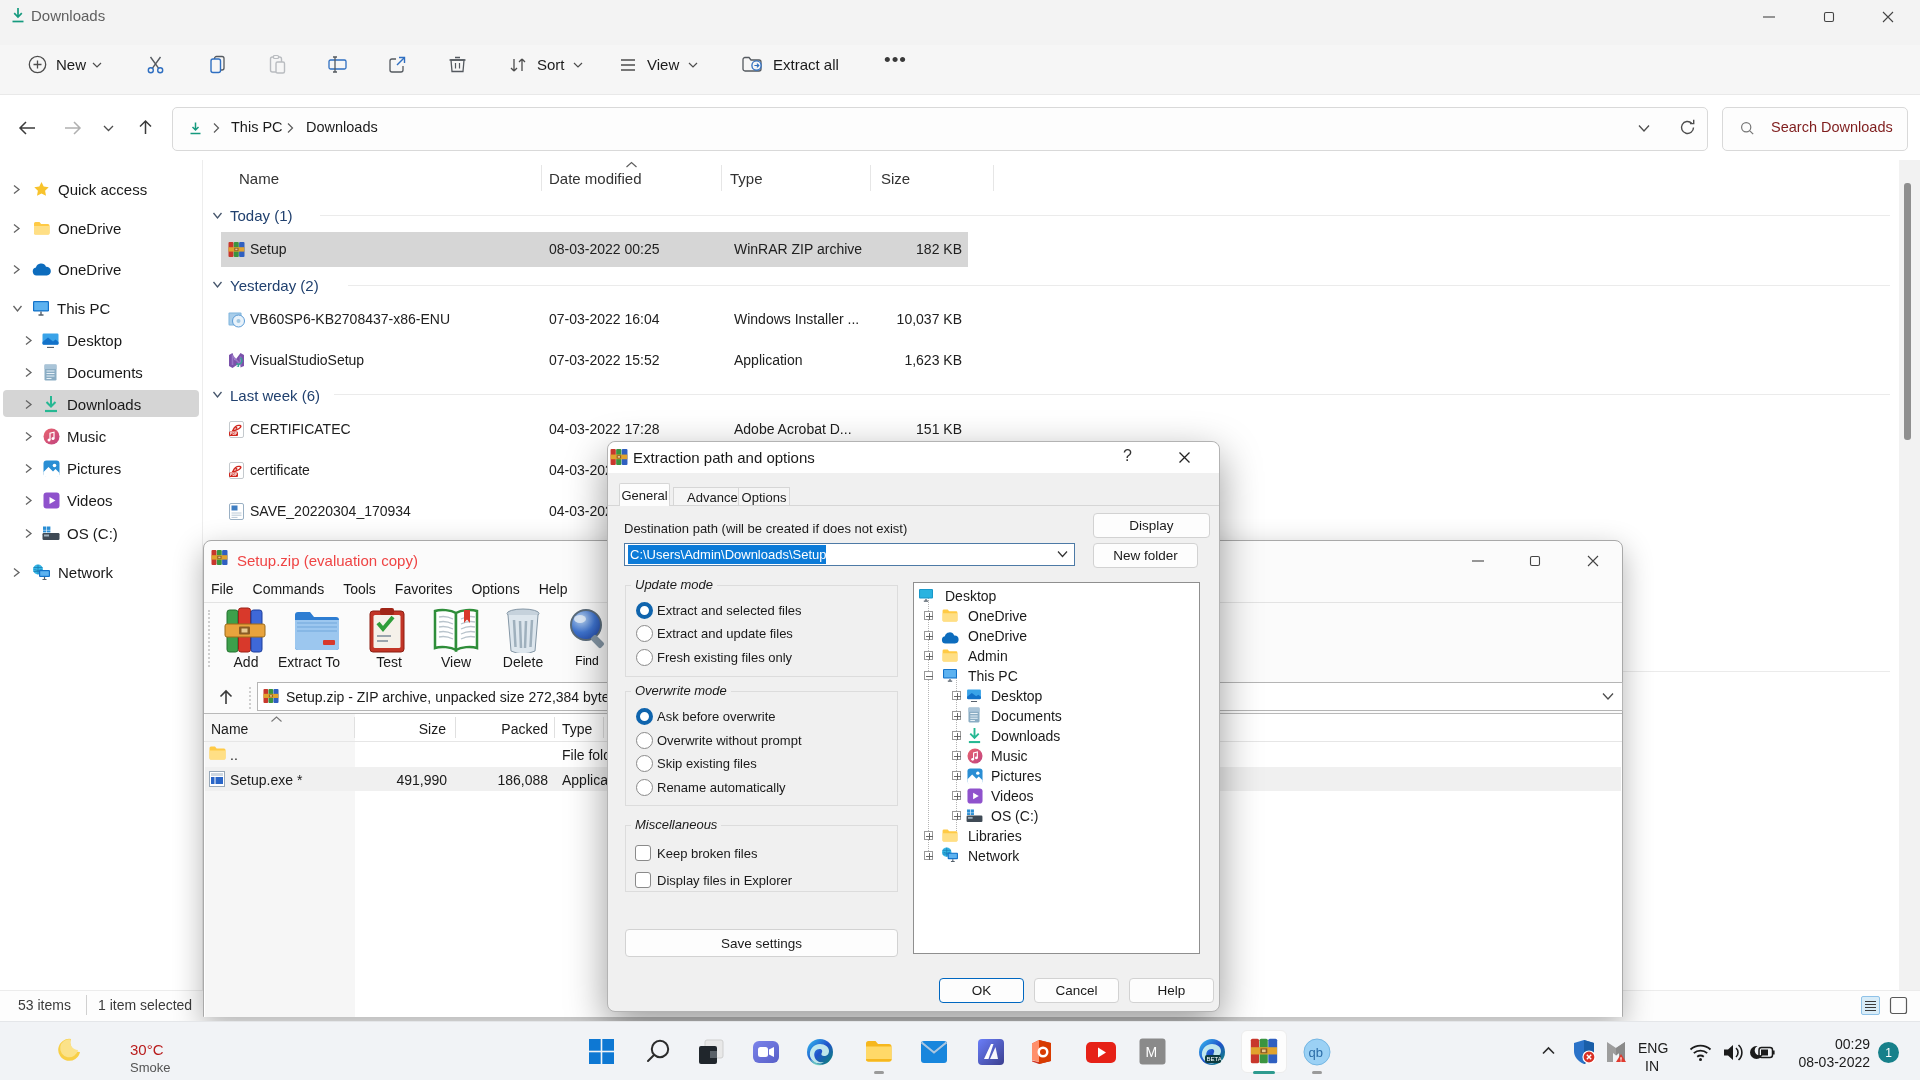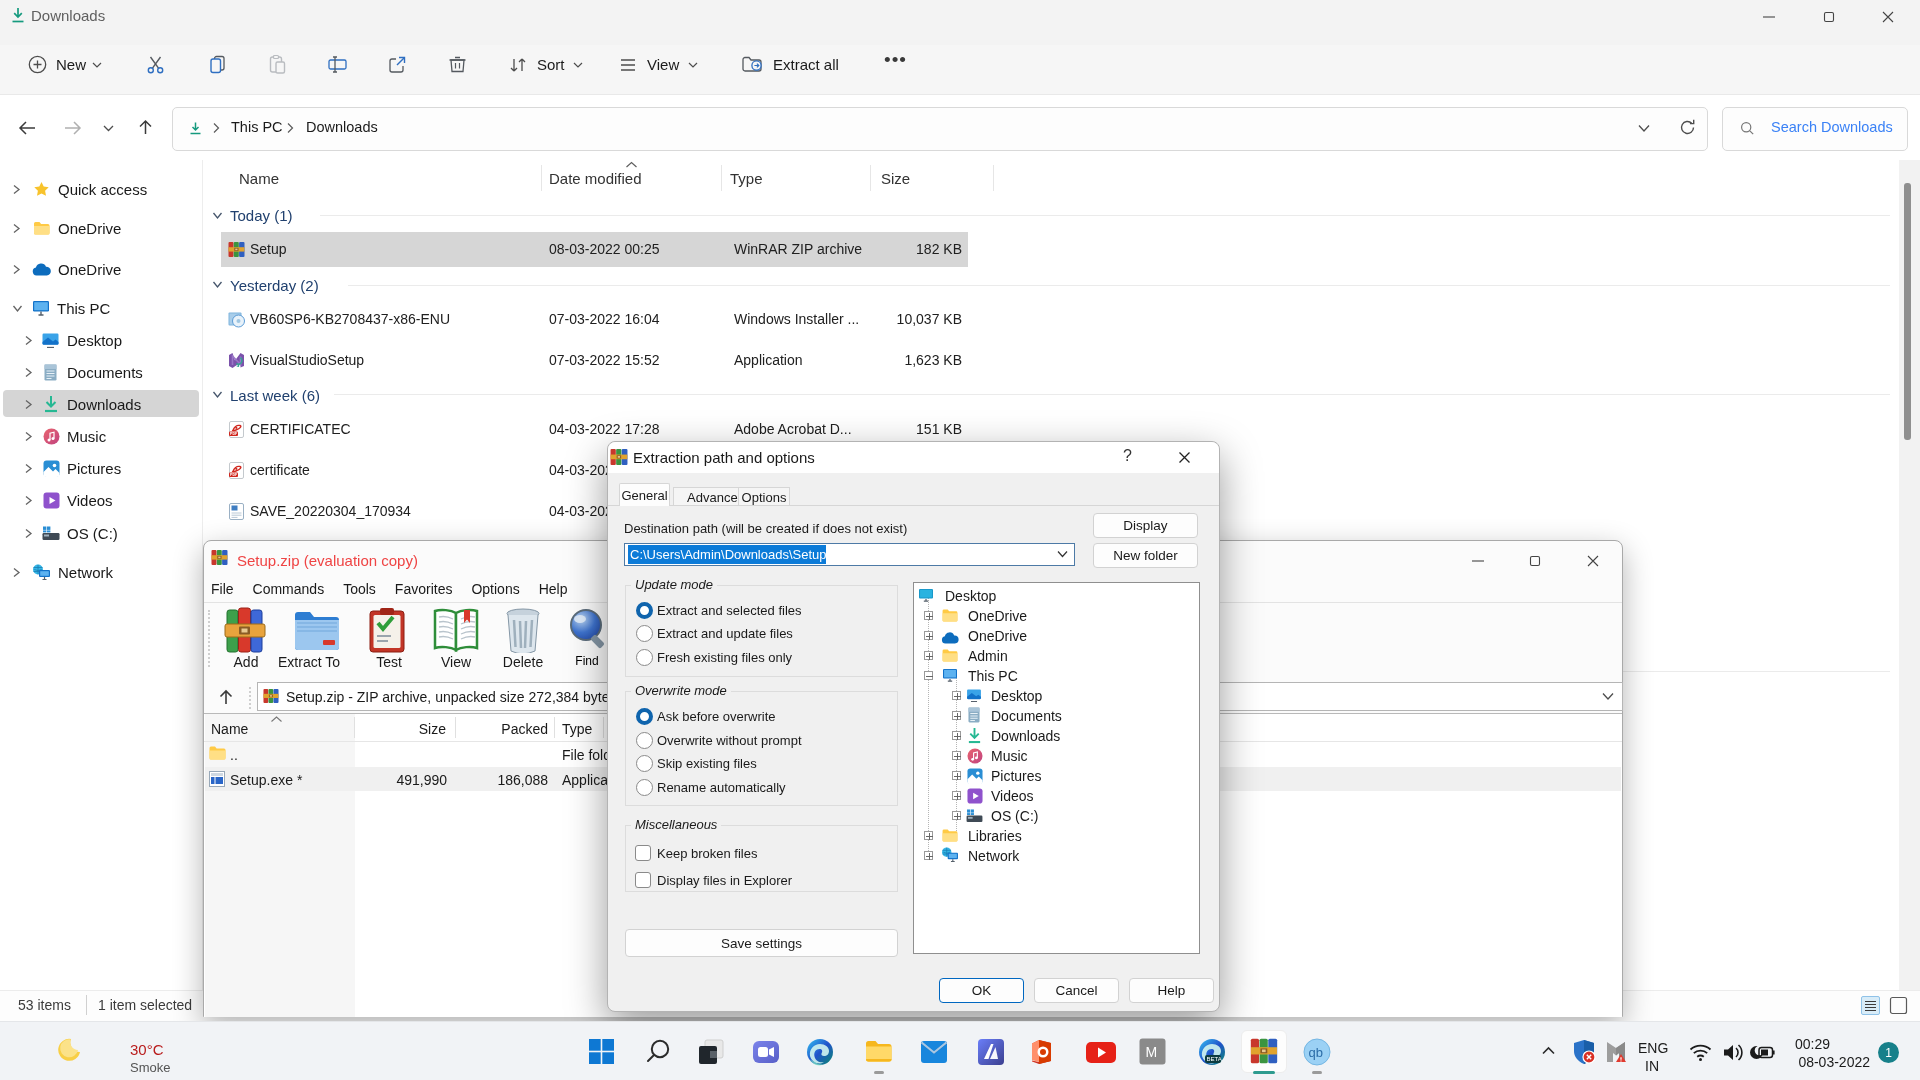--- a/index.html
+++ b/index.html
@@ -166,21 +166,21 @@
         </svg>
   <svg class="abs" style="left:1678px;top:23px" width="19" height="19" viewBox="0 0 19 19">
           <path d="M15.5 9.5a6 6 0 11-1.8-4.3" stroke="#4d4d4d" stroke-width="1.4" fill="none"></path>
           <path d="M15.7 1.8v3.8h-3.8" stroke="#4d4d4d" stroke-width="1.4" fill="none"></path>
         </svg>
   <div class="pill" style="left:1722px;top:12px;width:186px;height:44px"></div>
   <svg class="abs" style="left:1740px;top:26px" width="15" height="15" viewBox="0 0 15 15">
           <circle cx="6.2" cy="6.2" r="4.6" stroke="#767676" stroke-width="1.2" fill="none"></circle>
           <path d="M9.8 9.8l3.4 3.4" stroke="#767676" stroke-width="1.2"></path>
         </svg>
-  <div class="abs" style="left:1771px;top:24px;font-size:14.5px;color:#3b82f6">Search Downloads</div>
+  <div class="abs" style="left:1771px;top:24px;font-size:14.5px;color:#7f1d1d">Search Downloads</div>
  </div>
  <div id="sidebar">
   <svg class="abs" style="left:12px;top:184px" width="9" height="11" viewBox="0 0 9 11">
           <path d="M2 1.5L7 5.5 2 9.5" stroke="#636363" stroke-width="1.3" fill="none"></path>
         </svg>
   <svg class="abs" style="left:33px;top:181px" width="17" height="17" viewBox="0 0 17 17">
           <path d="M8.5 1l2.2 4.6 5 .7-3.6 3.5.9 5L8.5 12.4 4 14.8l.9-5L1.3 6.3l5-.7z" fill="#f8c32c"></path>
         </svg>
   <div class="siderow" style="left:58px;top:175px">Quick access</div>
   <svg class="abs" style="left:12px;top:223px" width="9" height="11" viewBox="0 0 9 11">
@@ -581,21 +581,21 @@
  <div class="abs" style="left:130px;top:45px;width:52px;height:18px;background:#f5f5f5;border:1px solid #d6d6d6;border-bottom:none;font-size:13px;color:#1a1a1a;text-align:center;padding-top:2px">Options</div>
  <div class="abs" style="left:11px;top:41px;width:51px;height:23px;background:#fdfdfd;border:1px solid #d6d6d6;border-bottom:none;border-radius:2px 2px 0 0;font-size:13px;color:#1a1a1a;text-align:center;padding-top:4px">General</div>
 
  <div class="dlbl" style="left:16px;top:79px">Destination path (will be created if does not exist)</div>
  <div class="abs" style="left:16px;top:101px;width:451px;height:23px;background:#fff;border:1px solid #4d7aa6"></div>
  <div class="abs" style="left:20px;top:103px;width:198px;height:19px;background:#0c7bd8"></div>
  <div class="abs" style="left:22px;top:105px;font-size:13px;color:#fff;white-space:nowrap">C:\Users\Admin\Downloads\Setup</div>
  <svg class="abs" style="left:449px;top:108px" width="11" height="8" viewBox="0 0 11 8">
         <path d="M1 1.5L5.5 6.5 10 1.5" stroke="#333" stroke-width="1.2" fill="none"></path>
       </svg>
- <div class="btn" style="left:485px;top:71px;width:105px;height:25px">Display</div>
+ <div class="btn" style="left:485px;top:71px;width:117px;height:25px">Display</div>
  <div class="btn" style="left:485px;top:101px;width:105px;height:25px">New folder</div>
 
  <div class="gbox" style="left:17px;top:143px;width:273px;height:92px">
         <div class="glabel">Update mode</div>
       </div>
  <div class="radio sel" style="left:28px;top:160px"></div>
  <div class="dlbl" style="left:49px;top:161px">Extract and selected files</div>
  <div class="radio" style="left:28px;top:183px"></div>
  <div class="dlbl" style="left:49px;top:184px">Extract and update files</div>
  <div class="radio" style="left:28px;top:207px"></div>
@@ -916,17 +916,17 @@
         <path d="M1 6.5h4l5-4.5v15l-5-4.5H1z" fill="#1b1b1b"></path>
         <path d="M13 5a6 6 0 010 9M15.5 2a10 10 0 010 15" stroke="#1b1b1b" stroke-width="1.6" fill="none"></path>
       </svg>
  <svg class="abs" style="left:1749px;top:22px" width="26" height="17" viewBox="0 0 26 17">
         <circle cx="7.5" cy="8.5" r="6.5" fill="#1b1b1b"></circle>
         <circle cx="10.5" cy="6.5" r="4.8" fill="#f1f3f6"></circle>
         <rect x="10" y="3.5" width="13.5" height="10" rx="2.5" stroke="#1b1b1b" stroke-width="1.5" fill="none"></rect>
         <rect x="12" y="5.5" width="7" height="6" fill="#1b1b1b"></rect>
         <path d="M24.7 6.5v4" stroke="#1b1b1b" stroke-width="1.8"></path>
       </svg>
- <div class="abs" style="left:1795px;top:14px;width:75px;text-align:left;font-size:14px;color:#1b1b1b">00:29</div>
+ <div class="abs" style="left:1795px;top:14px;width:75px;text-align:right;font-size:14px;color:#1b1b1b">00:29</div>
  <div class="abs" style="left:1780px;top:32px;width:90px;text-align:right;font-size:14px;color:#1b1b1b">08-03-2022</div>
  <div class="abs" style="left:1878px;top:20px;width:21px;height:21px;border-radius:50%;background:#17808a;color:#fff;font-size:12px;display:flex;align-items:center;justify-content:center">1</div>
 </div>
 </div>
 
 </body></html>

